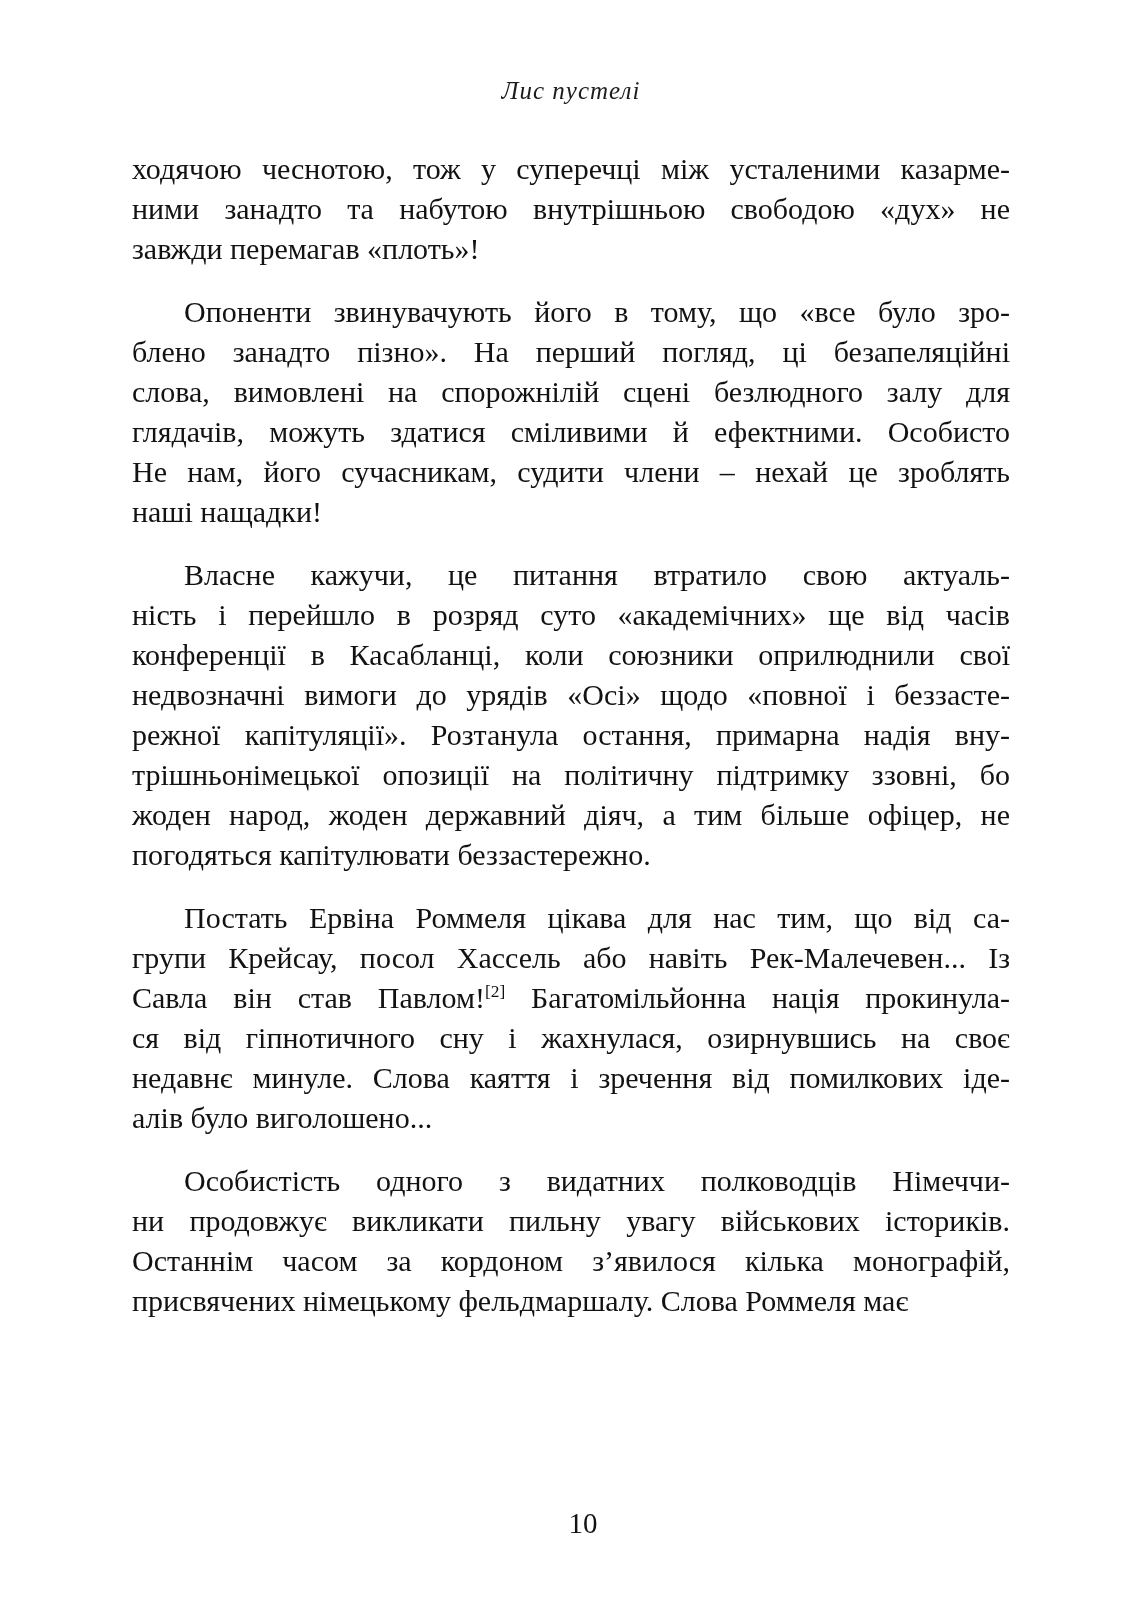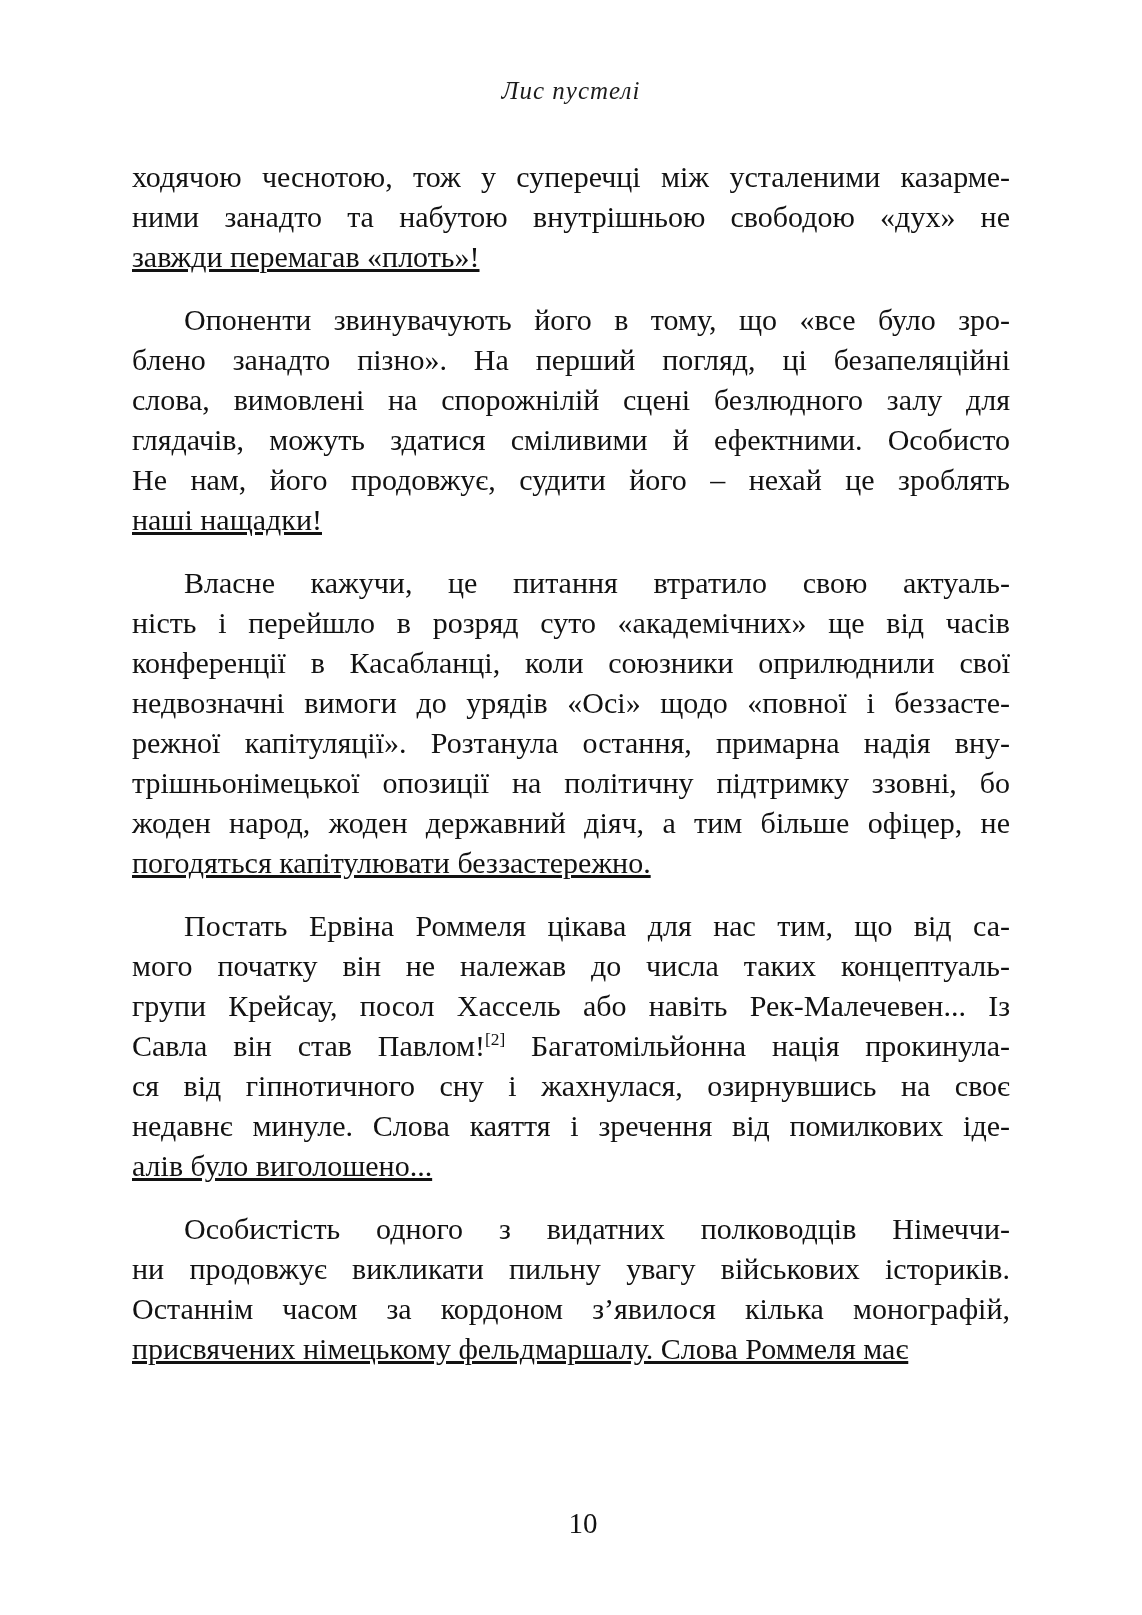--- a/index.html
+++ b/index.html
@@ -23,37 +23,36 @@
     width: 100%;
     text-align: center;
     font-style: italic;
     font-size: 25px;
     line-height: 30px;
     letter-spacing: 1px;
     color: #1c1c1c;
   }
   .body-text {
     position: absolute;
-    top: 157px;
+    top: 149px;
     left: 132px;
     width: 878px;
   }
   .para { margin: 0; }
   .para + .para { margin-top: 23px; }
   .line {
     font-size: 30px;
     line-height: 40px;
     text-align: justify;
     text-align-last: justify;
     white-space: normal;
     color: #121212;
   }
   .line.last {
     text-align-last: left;
-    text-decoration: underline;
   }
   .para.indent .line:first-child {
     text-indent: 52px;
   }
   .line sup {
     font-size: 0.58em;
     line-height: 0;
     vertical-align: super;
   }
   .page-number {
@@ -77,36 +76,35 @@
       <div class="para">
         <div class="line">ходячою чеснотою, тож у суперечці між усталеними казарме-</div>
         <div class="line">ними занадто та набутою внутрішньою свободою «дух» не</div>
         <div class="line last">завжди перемагав «плоть»!</div>
       </div>
       <div class="para indent">
         <div class="line">Опоненти звинувачують його в тому, що «все було зро-</div>
         <div class="line">блено занадто пізно». На перший погляд, ці безапеляційні</div>
         <div class="line">слова, вимовлені на спорожнілій сцені безлюдного залу для</div>
         <div class="line">глядачів, можуть здатися сміливими й ефектними. Особисто</div>
-        <div class="line">Не нам, його продовжує, судити його – нехай це зроблять</div>
+        <div class="line">Не нам, його сучасникам, судити члени – нехай це зроблять</div>
         <div class="line last">наші нащадки!</div>
       </div>
       <div class="para indent">
         <div class="line">Власне кажучи, це питання втратило свою актуаль-</div>
         <div class="line">ність і перейшло в розряд суто «академічних» ще від часів</div>
         <div class="line">конференції в Касабланці, коли союзники оприлюднили свої</div>
         <div class="line">недвозначні вимоги до урядів «Осі» щодо «повної і беззасте-</div>
         <div class="line">режної капітуляції». Розтанула остання, примарна надія вну-</div>
         <div class="line">трішньонімецької опозиції на політичну підтримку ззовні, бо</div>
         <div class="line">жоден народ, жоден державний діяч, а тим більше офіцер, не</div>
         <div class="line last">погодяться капітулювати беззастережно.</div>
       </div>
       <div class="para indent">
         <div class="line">Постать Ервіна Роммеля цікава для нас тим, що від са-</div>
-        <div class="line">мого початку він не належав до числа таких концептуаль-</div>
         <div class="line">групи Крейсау, посол Хассель або навіть Рек-Малечевен... Із</div>
         <div class="line">Савла він став Павлом!<sup>[2]</sup> Багатомільйонна нація прокинула-</div>
         <div class="line">ся від гіпнотичного сну і жахнулася, озирнувшись на своє</div>
         <div class="line">недавнє минуле. Слова каяття і зречення від помилкових іде-</div>
         <div class="line last">алів було виголошено...</div>
       </div>
       <div class="para indent">
         <div class="line">Особистість одного з видатних полководців Німеччи-</div>
         <div class="line">ни продовжує викликати пильну увагу військових істориків.</div>
         <div class="line">Останнім часом за кордоном з’явилося кілька монографій,</div>

